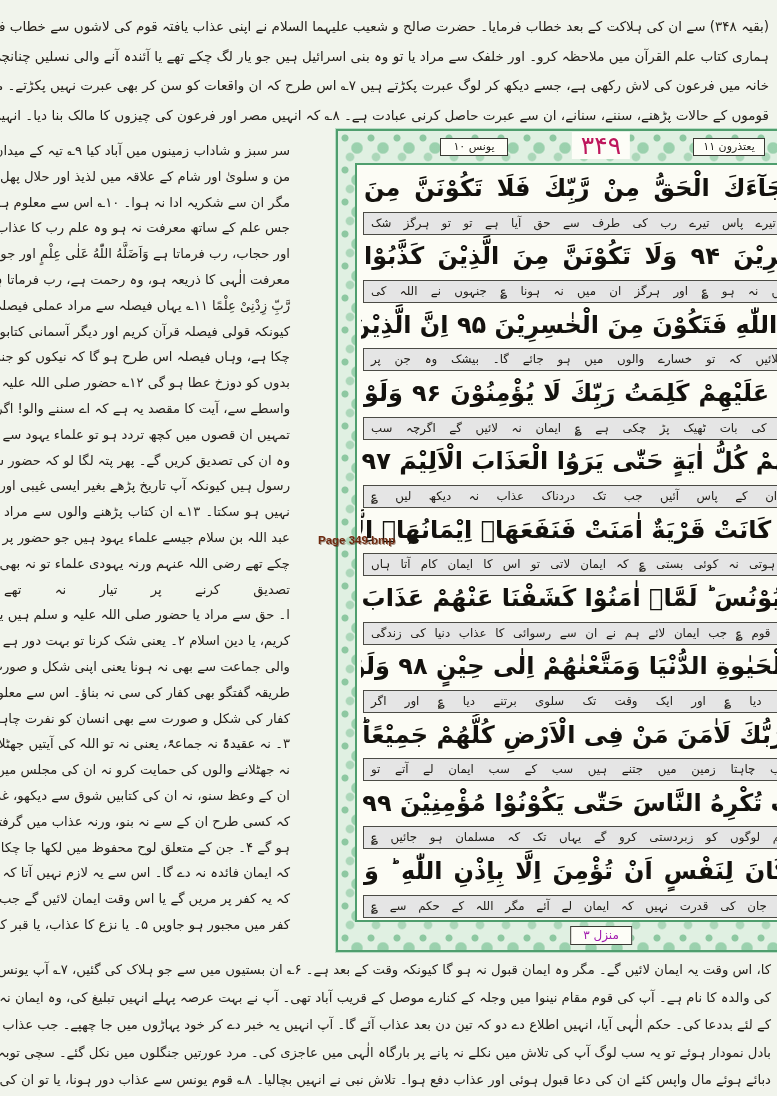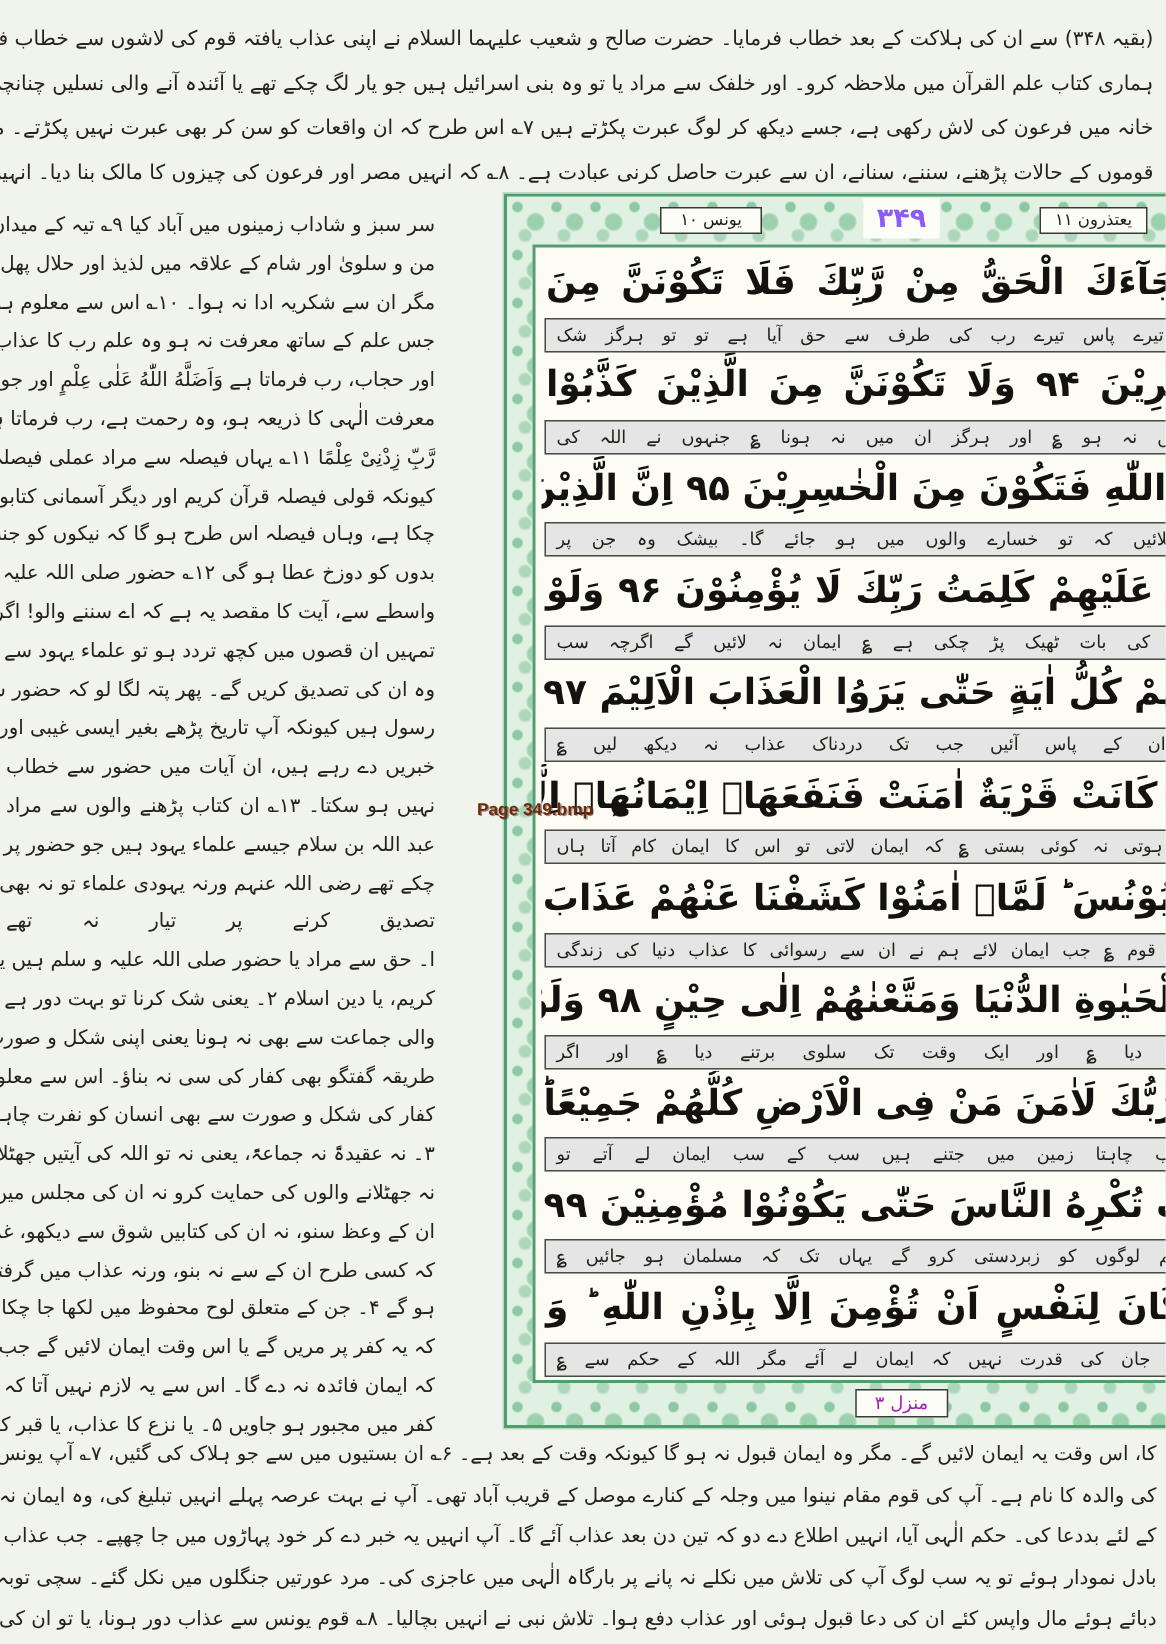--- a/index.html
+++ b/index.html
@@ -87,21 +87,21 @@
     color:#1d1b16;
     text-align:center;
     padding:0 6px;
     white-space:nowrap;
   }
   #surah-box{left:102px;top:7px;width:54px;}
   #juz-box{right:99px;top:7px;width:58px;}
   #page-number{
     position:absolute;left:50%;top:1px;transform:translateX(-50%);
     background:#fdfdf7;
-    font-size:18px;font-weight:700;color:#8b5cf6;
+    font-size:25px;font-weight:400;color:#be185d;
     padding:0 9px;line-height:27px;
   }
   #manzil-box{
     position:absolute;left:50%;bottom:5px;transform:translateX(-50%);
     background:#fdfdf7;border:1px solid #3a3a34;
     font-size:12px;line-height:17px;color:#a21caf;
     padding:0 12px;white-space:nowrap;
   }
   
   #watermark{
@@ -141,37 +141,36 @@
     <div class="c-line">اور حجاب، رب فرماتا ہے وَاَضَلَّهُ اللّٰهُ عَلٰی عِلْمٍ اور جو علم</div>
     <div class="c-line">معرفت الٰہی کا ذریعہ ہو، وہ رحمت ہے، رب فرماتا ہے وَقُلْ</div>
     <div class="c-line">رَّبِّ زِدْنِیْ عِلْمًا ۱۱؎ یہاں فیصلہ سے مراد عملی فیصلہ ہے</div>
     <div class="c-line">کیونکہ قولی فیصلہ قرآن کریم اور دیگر آسمانی کتابوں میں ہو</div>
     <div class="c-line">چکا ہے، وہاں فیصلہ اس طرح ہو گا کہ نیکوں کو جنت اور</div>
     <div class="c-line">بدوں کو دوزخ عطا ہو گی ۱۲؎ حضور صلی اللہ علیہ و سلم کے</div>
     <div class="c-line">واسطے سے، آیت کا مقصد یہ ہے کہ اے سننے والو! اگر</div>
     <div class="c-line">تمہیں ان قصوں میں کچھ تردد ہو تو علماء یہود سے پوچھ لو،</div>
     <div class="c-line">وہ ان کی تصدیق کریں گے۔ پھر پتہ لگا لو کہ حضور سچے</div>
     <div class="c-line">رسول ہیں کیونکہ آپ تاریخ پڑھے بغیر ایسی غیبی اور سچی</div>
-    <div class="c-line">خبریں دے رہے ہیں، ان آیات میں حضور سے خطاب</div>
     <div class="c-line">نہیں ہو سکتا۔ ۱۳؎ ان کتاب پڑھنے والوں سے مراد</div>
     <div class="c-line">عبد اللہ بن سلام جیسے علماء یہود ہیں جو حضور پر ایمان لا</div>
     <div class="c-line">چکے تھے رضی اللہ عنہم ورنہ یہودی علماء تو نہ بھی حضور کی</div>
     <div class="c-line">تصدیق کرنے پر تیار نہ تھے</div>
     <div class="c-line">ا۔ حق سے مراد یا حضور صلی اللہ علیہ و سلم ہیں یا قرآن</div>
     <div class="c-line">کریم، یا دین اسلام ۲۔ یعنی شک کرنا تو بہت دور ہے شک</div>
     <div class="c-line">والی جماعت سے بھی نہ ہونا یعنی اپنی شکل و صورت اور</div>
     <div class="c-line">طریقہ گفتگو بھی کفار کی سی نہ بناؤ۔ اس سے معلوم ہوا کہ</div>
     <div class="c-line">کفار کی شکل و صورت سے بھی انسان کو نفرت چاہیے</div>
     <div class="c-line">۳۔ نہ عقیدۃً نہ جماعۃً، یعنی نہ تو اللہ کی آیتیں جھٹلاؤ،</div>
     <div class="c-line">نہ جھٹلانے والوں کی حمایت کرو نہ ان کی مجلس میں جاؤ نہ</div>
     <div class="c-line">ان کے وعظ سنو، نہ ان کی کتابیں شوق سے دیکھو، غرض</div>
     <div class="c-line">کہ کسی طرح ان کے سے نہ بنو، ورنہ عذاب میں گرفتار</div>
     <div class="c-line">ہو گے ۴۔ جن کے متعلق لوح محفوظ میں لکھا جا چکا ہے۔</div>
+    <div class="c-line">کہ ایمان فائدہ نہ دے گا۔ اس سے یہ لازم نہیں آتا کہ</div>
     <div class="c-line">کہ یہ کفر پر مریں گے یا اس وقت ایمان لائیں گے جب</div>
-    <div class="c-line">کہ ایمان فائدہ نہ دے گا۔ اس سے یہ لازم نہیں آتا کہ</div>
     <div class="c-line">کفر میں مجبور ہو جاویں ۵۔ یا نزع کا عذاب، یا قبر کا، یا حشر</div>
   </div>
 
 <div id="frame">
   <div class="hdr-box" id="surah-box">یونس ۱۰</div>
   <div id="page-number">۳۴۹</div>
   <div class="hdr-box" id="juz-box">یعتذرون ۱۱</div>
 
   <div id="frame-inner">
 

